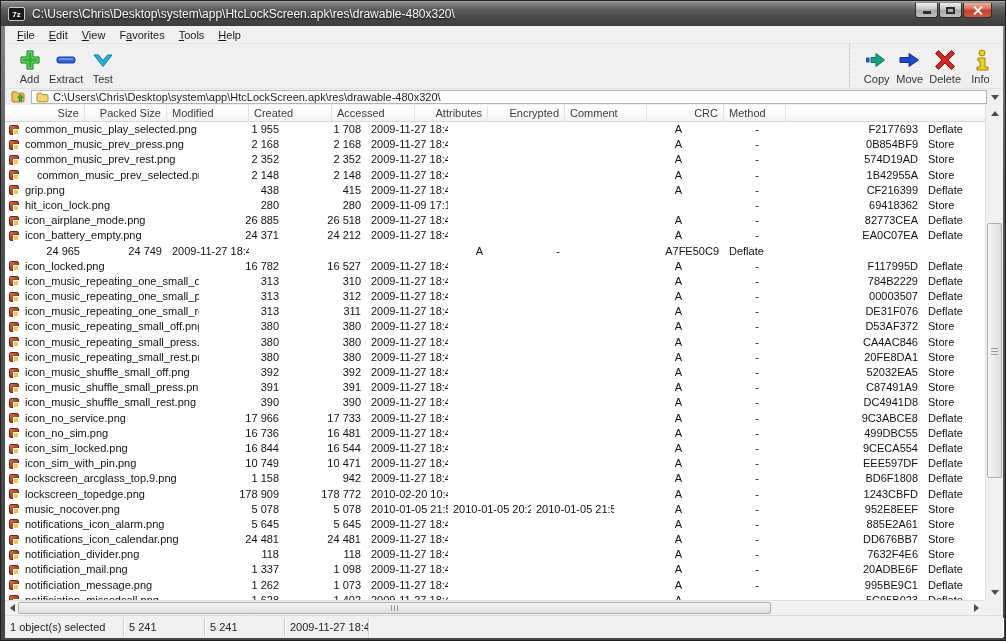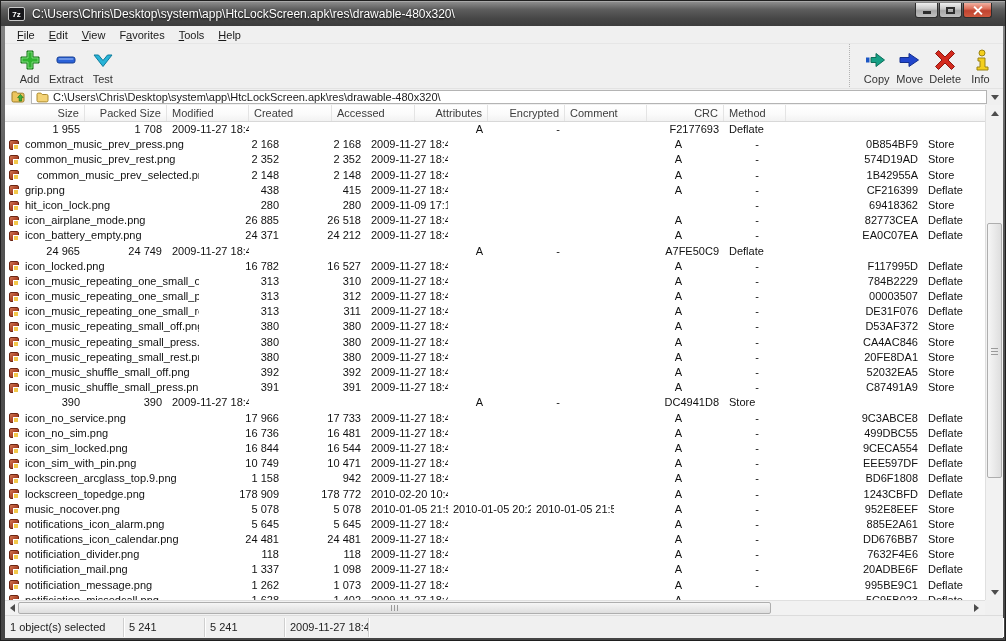--- a/index.html
+++ b/index.html
@@ -235,20 +235,24 @@
           <div class="hcell left" style="width: 83px;">Created</div>
           <div class="hcell left" style="width: 83px;">Accessed</div>
           <div class="hcell right" style="width: 73px;">Attributes</div>
           <div class="hcell right" style="width: 77px;">Encrypted</div>
           <div class="hcell left" style="width: 82px;">Comment</div>
           <div class="hcell right" style="width: 77px;">CRC</div>
           <div class="hcell left" style="width: 62px;">Method</div>
         </div>
       <div class="file-list">
           <div class="frow">
+            <div class="cell left cell-name" style="width: 199px;">
+              <span class="file-icon"></span>
+              <span class="fname">common_music_play_selected.png</span>
+            </div>
             <div class="cell right" style="width: 80px; text-align: right;">1 955</div>
             <div class="cell right" style="width: 82px;">1 708</div>
             <div class="cell left" style="width: 82px;">2009-11-27 18:42</div>
             <div class="cell left" style="width: 83px;"></div>
             <div class="cell left" style="width: 83px;"></div>
             <div class="cell right" style="width: 73px;">A</div>
             <div class="cell right" style="width: 77px;">-</div>
             <div class="cell left" style="width: 82px;"></div>
             <div class="cell right" style="width: 77px;">F2177693</div>
             <div class="cell left" style="width: 62px;">Deflate</div>
@@ -515,20 +519,24 @@
             <div class="cell left" style="width: 82px;">2009-11-27 18:42</div>
             <div class="cell left" style="width: 83px;"></div>
             <div class="cell left" style="width: 83px;"></div>
             <div class="cell right" style="width: 73px;">A</div>
             <div class="cell right" style="width: 77px;">-</div>
             <div class="cell left" style="width: 82px;"></div>
             <div class="cell right" style="width: 77px;">C87491A9</div>
             <div class="cell left" style="width: 62px;">Store</div>
           </div>
           <div class="frow">
+            <div class="cell left cell-name" style="width: 199px;">
+              <span class="file-icon"></span>
+              <span class="fname">icon_music_shuffle_small_rest.png</span>
+            </div>
             <div class="cell right" style="width: 80px;">390</div>
             <div class="cell right" style="width: 82px;">390</div>
             <div class="cell left" style="width: 82px;">2009-11-27 18:42</div>
             <div class="cell left" style="width: 83px;"></div>
             <div class="cell left" style="width: 83px;"></div>
             <div class="cell right" style="width: 73px;">A</div>
             <div class="cell right" style="width: 77px;">-</div>
             <div class="cell left" style="width: 82px;"></div>
             <div class="cell right" style="width: 77px;">DC4941D8</div>
             <div class="cell left" style="width: 62px;">Store</div>

